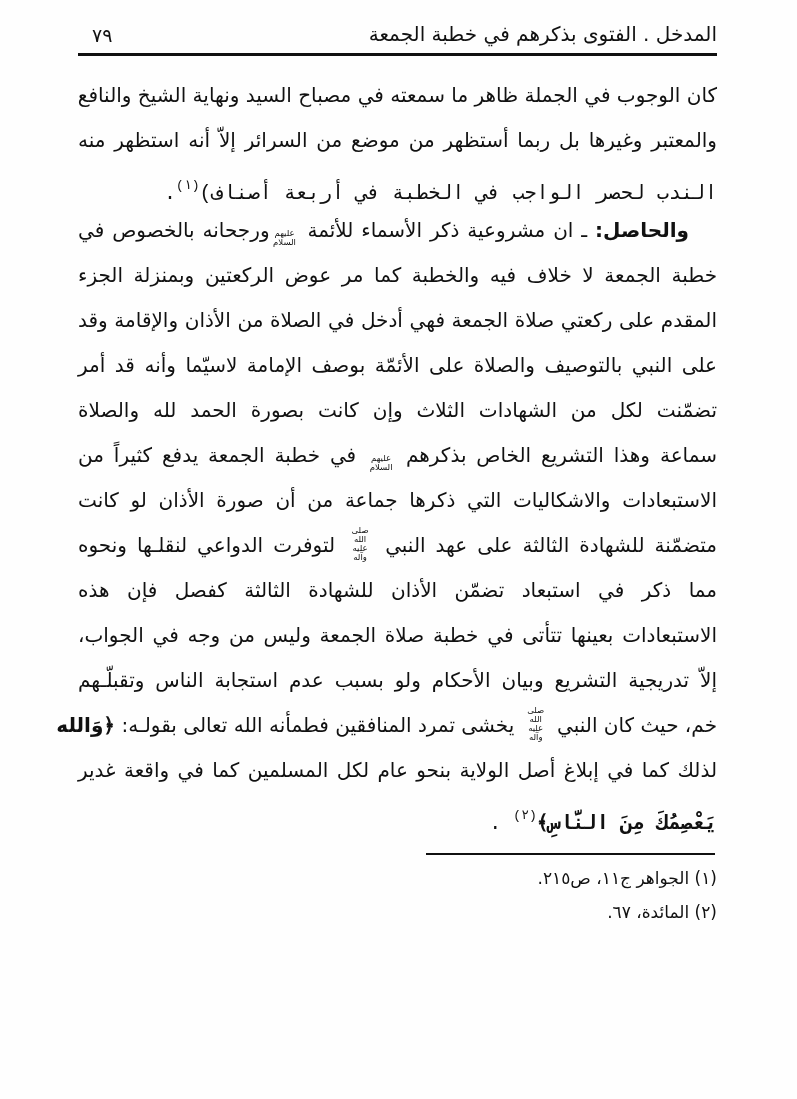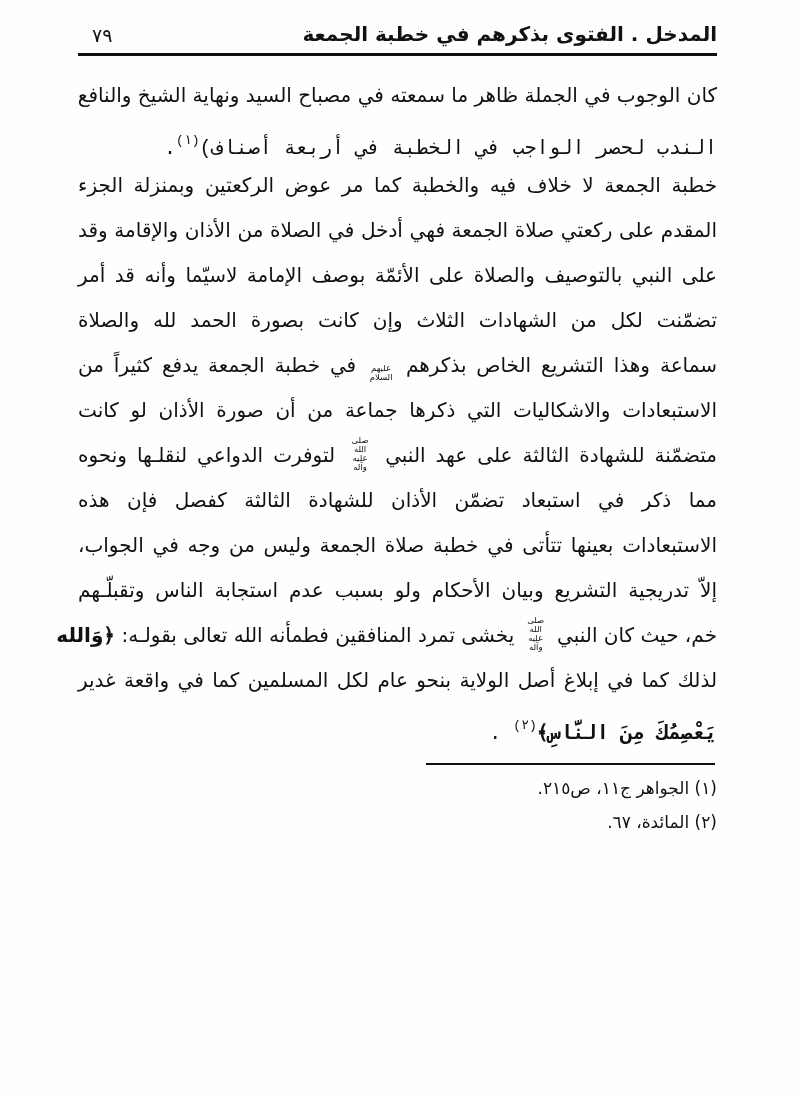--- a/index.html
+++ b/index.html
@@ -20,21 +20,21 @@
     padding: 22px 80px 0 78px;
     overflow: hidden;
   }
   
   .page-header {
     display: flex;
     justify-content: space-between;
     align-items: flex-end;
   }
   .header-title {
-    font-weight: bold;
+    font-weight: normal;
     font-size: 20px;
     letter-spacing: 0;
   }
   .page-number {
     font-size: 19px;
     padding-left: 14px;
   }
   .header-rule {
     border: 0;
     border-top: 3.5px solid #101010;
@@ -101,21 +101,23 @@
   <header class="page-header">
     <span class="header-title">المدخل . الفتوى بذكرهم في خطبة الجمعة</span>
     <span class="page-number">٧٩</span>
   </header>
 
   <hr class="header-rule">
 
   <main class="body-text">
 
   <div class="line"><span>كان الوجوب في الجملة ظاهر ما سمعته في مصباح السيد ونهاية الشيخ والنافع</span></div>
+      <div class="line"><span>والمعتبر وغيرها بل ربما أستظهر من موضع من السرائر إلاّ أنه استظهر منه</span></div>
       <div class="line right"><span>الندب لحصر الواجب في الخطبة في أربعة أصناف)</span><span class="fn-ref">(١)</span><span>.</span></div>
+      <div class="line indent"><span class="bold">والحاصل:</span><span> ـ ان مشروعية ذكر الأسماء للأئمة </span><span class="honorific">عليهم السلام</span><span>ورجحانه بالخصوص في</span></div>
       <div class="line"><span>خطبة الجمعة لا خلاف فيه والخطبة كما مر عوض الركعتين وبمنزلة الجزء</span></div>
       <div class="line"><span>المقدم على ركعتي صلاة الجمعة فهي أدخل في الصلاة من الأذان والإقامة وقد</span></div>
       <div class="line"><span>على النبي بالتوصيف والصلاة على الأئمّة بوصف الإمامة لاسيّما وأنه قد أمر</span></div>
       <div class="line"><span>تضمّنت لكل من الشهادات الثلاث وإن كانت بصورة الحمد لله والصلاة</span></div>
       <div class="line"><span>سماعة وهذا التشريع الخاص بذكرهم </span><span class="honorific">عليهم السلام</span><span> في خطبة الجمعة يدفع كثيراً من</span></div>
       <div class="line"><span>الاستبعادات والاشكاليات التي ذكرها جماعة من أن صورة الأذان لو كانت</span></div>
       <div class="line"><span>متضمّنة للشهادة الثالثة على عهد النبي </span><span class="honorific">صلى الله عليه وآله</span><span> لتوفرت الدواعي لنقلـها ونحوه</span></div>
       <div class="line"><span>مما ذكر في استبعاد تضمّن الأذان للشهادة الثالثة كفصل فإن هذه</span></div>
       <div class="line"><span>الاستبعادات بعينها تتأتى في خطبة صلاة الجمعة وليس من وجه في الجواب،</span></div>
       <div class="line"><span>إلاّ تدريجية التشريع وبيان الأحكام ولو بسبب عدم استجابة الناس وتقبلّـهم</span></div>

